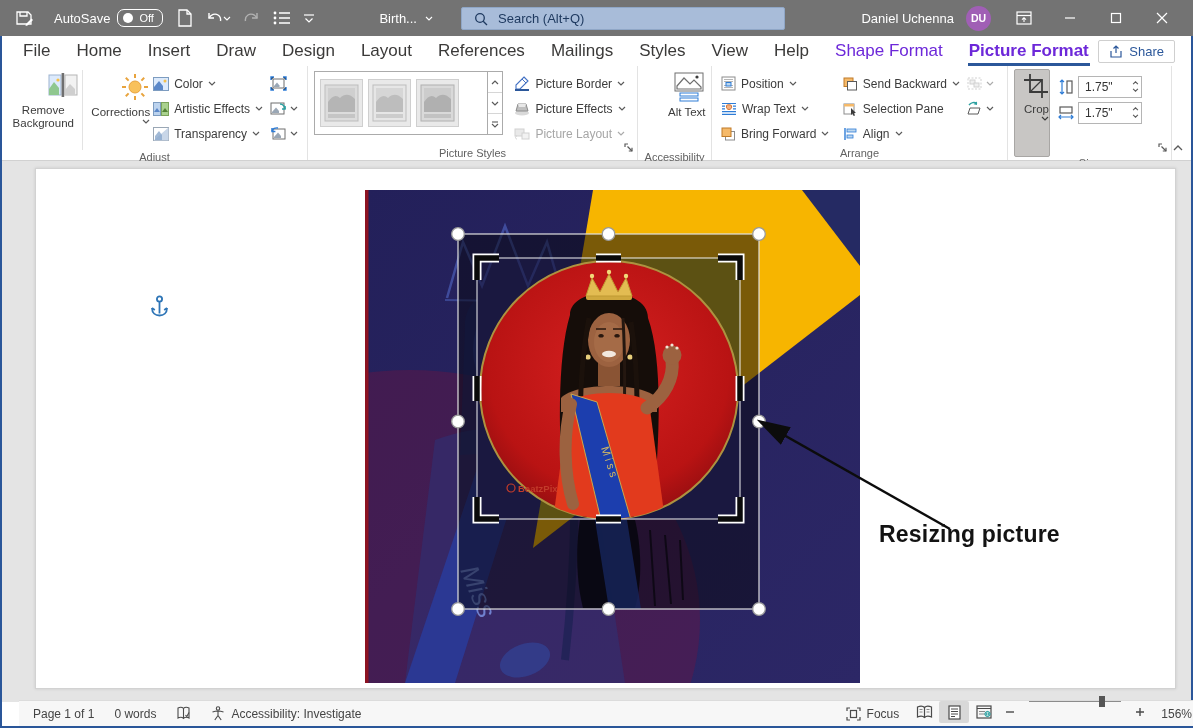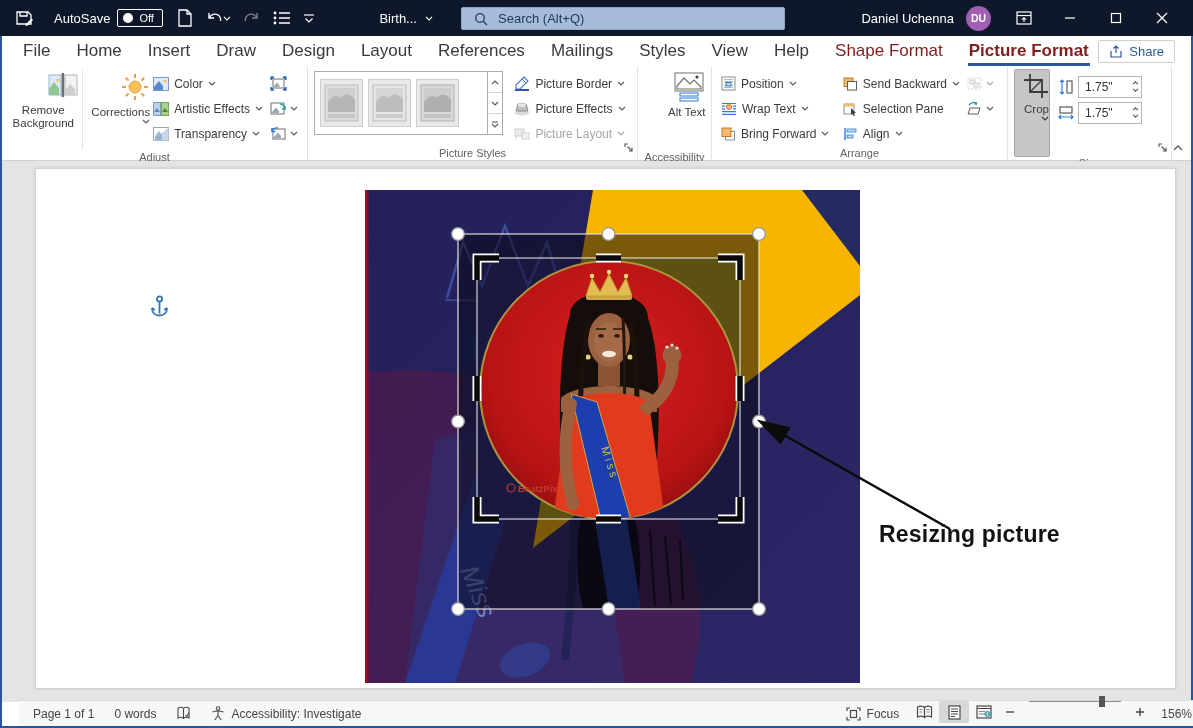--- a/index.html
+++ b/index.html
@@ -1,38 +1,38 @@
 <!DOCTYPE html>
 <html><head>
 <meta charset="utf-8">
 <style>
   * { box-sizing: border-box; margin: 0; padding: 0; }
   html,body { width:1193px; height:728px; overflow:hidden; }
   body { font-family:"Liberation Sans", sans-serif; background:#e4e4e4; }
   #app { position:relative; width:1193px; height:728px; border-left:2px solid #2a5699; border-right:2px solid #2a5699; border-bottom:2px solid #2a5699; background:#fff; }
 
   
-  #titlebar { position:absolute; left:-2px; top:0; width:1193px; height:36px; background:#0f172a; display:flex; align-items:center; color:#fff; font-size:13px; }
+  #titlebar { position:absolute; left:-2px; top:0; width:1193px; height:36px; background:#737373; display:flex; align-items:center; color:#fff; font-size:13px; }
   .t-item { display:flex; align-items:center; height:28px; padding:0 6px; border-radius:2px; }
   .t-item svg { display:block; }
   #autosave { display:flex; align-items:center; gap:7px; margin-left:14px; }
-  .pill { width:46px; height:18px; border:1.5px solid #fff; border-radius:2px; display:flex; align-items:center; padding:0 5px; gap:6px; }
+  .pill { width:46px; height:18px; border:1.5px solid #fff; border-radius:7px; display:flex; align-items:center; padding:0 5px; gap:6px; }
   .pill .dot { width:10px; height:10px; border-radius:50%; background:#fff; }
   .pill .pill-label { font-size:11px; color:#fff; }
   .dim { opacity:.45; }
   #doc-title { display:flex; align-items:center; gap:8px; margin-left:58px; }
   #search-box { position:absolute; left:461px; top:7px; width:324px; height:23px; background:#a8bcd9; border:1px solid #8fa6c6; border-radius:2px; display:flex; align-items:center; gap:10px; padding:0 12px; color:#1f3a60; }
   #title-right { position:absolute; right:10px; top:0; height:36px; display:flex; align-items:center; gap:4px; }
   .win-btn { width:42px; height:36px; display:flex; align-items:center; justify-content:center; }
   #avatar { width:25px; height:25px; border-radius:50%; background:#a05fb5; display:flex; align-items:center; justify-content:center; font-size:10.5px; font-weight:bold; color:#fff; margin:0 8px 0 8px; }
 
   
   #tabbar { position:absolute; left:0; top:36px; width:1189px; height:30px; background:#fff; display:flex; align-items:center; }
   .tab { padding:0 13px; height:30px; display:flex; align-items:center; font-size:17px; color:#3b3a39; position:relative; }
-  .tab.ctx { color:#7f1d1d; }
+  .tab.ctx { color:#6d28d9; }
   .tab.active { font-weight:bold; }
   .tab.active::after { content:""; position:absolute; left:12px; right:12px; bottom:0; height:3px; background:#2b579a; }
   #share-btn { position:absolute; right:16px; top:4px; height:23px; border:1px solid #cfcfcf; border-radius:2px; display:flex; align-items:center; gap:6px; padding:0 10px; color:#2b579a; font-size:13px; }
 
   
   #ribbon { position:absolute; left:0; top:66px; width:1189px; height:95px; background:#fff; border-bottom:1px solid #d1d1d1; display:flex; }
   .rgroup { position:relative; display:flex; flex-direction:column; border-right:1px solid #e3e3e3; }
   .rcontent { flex:1; display:flex; align-items:flex-start; padding:3px 4px 0 6px; }
   .glabel { height:18px; display:flex; align-items:center; justify-content:center; color:#616161; font-size:11px; }
   .launcher { position:absolute; right:3px; bottom:3px; }

